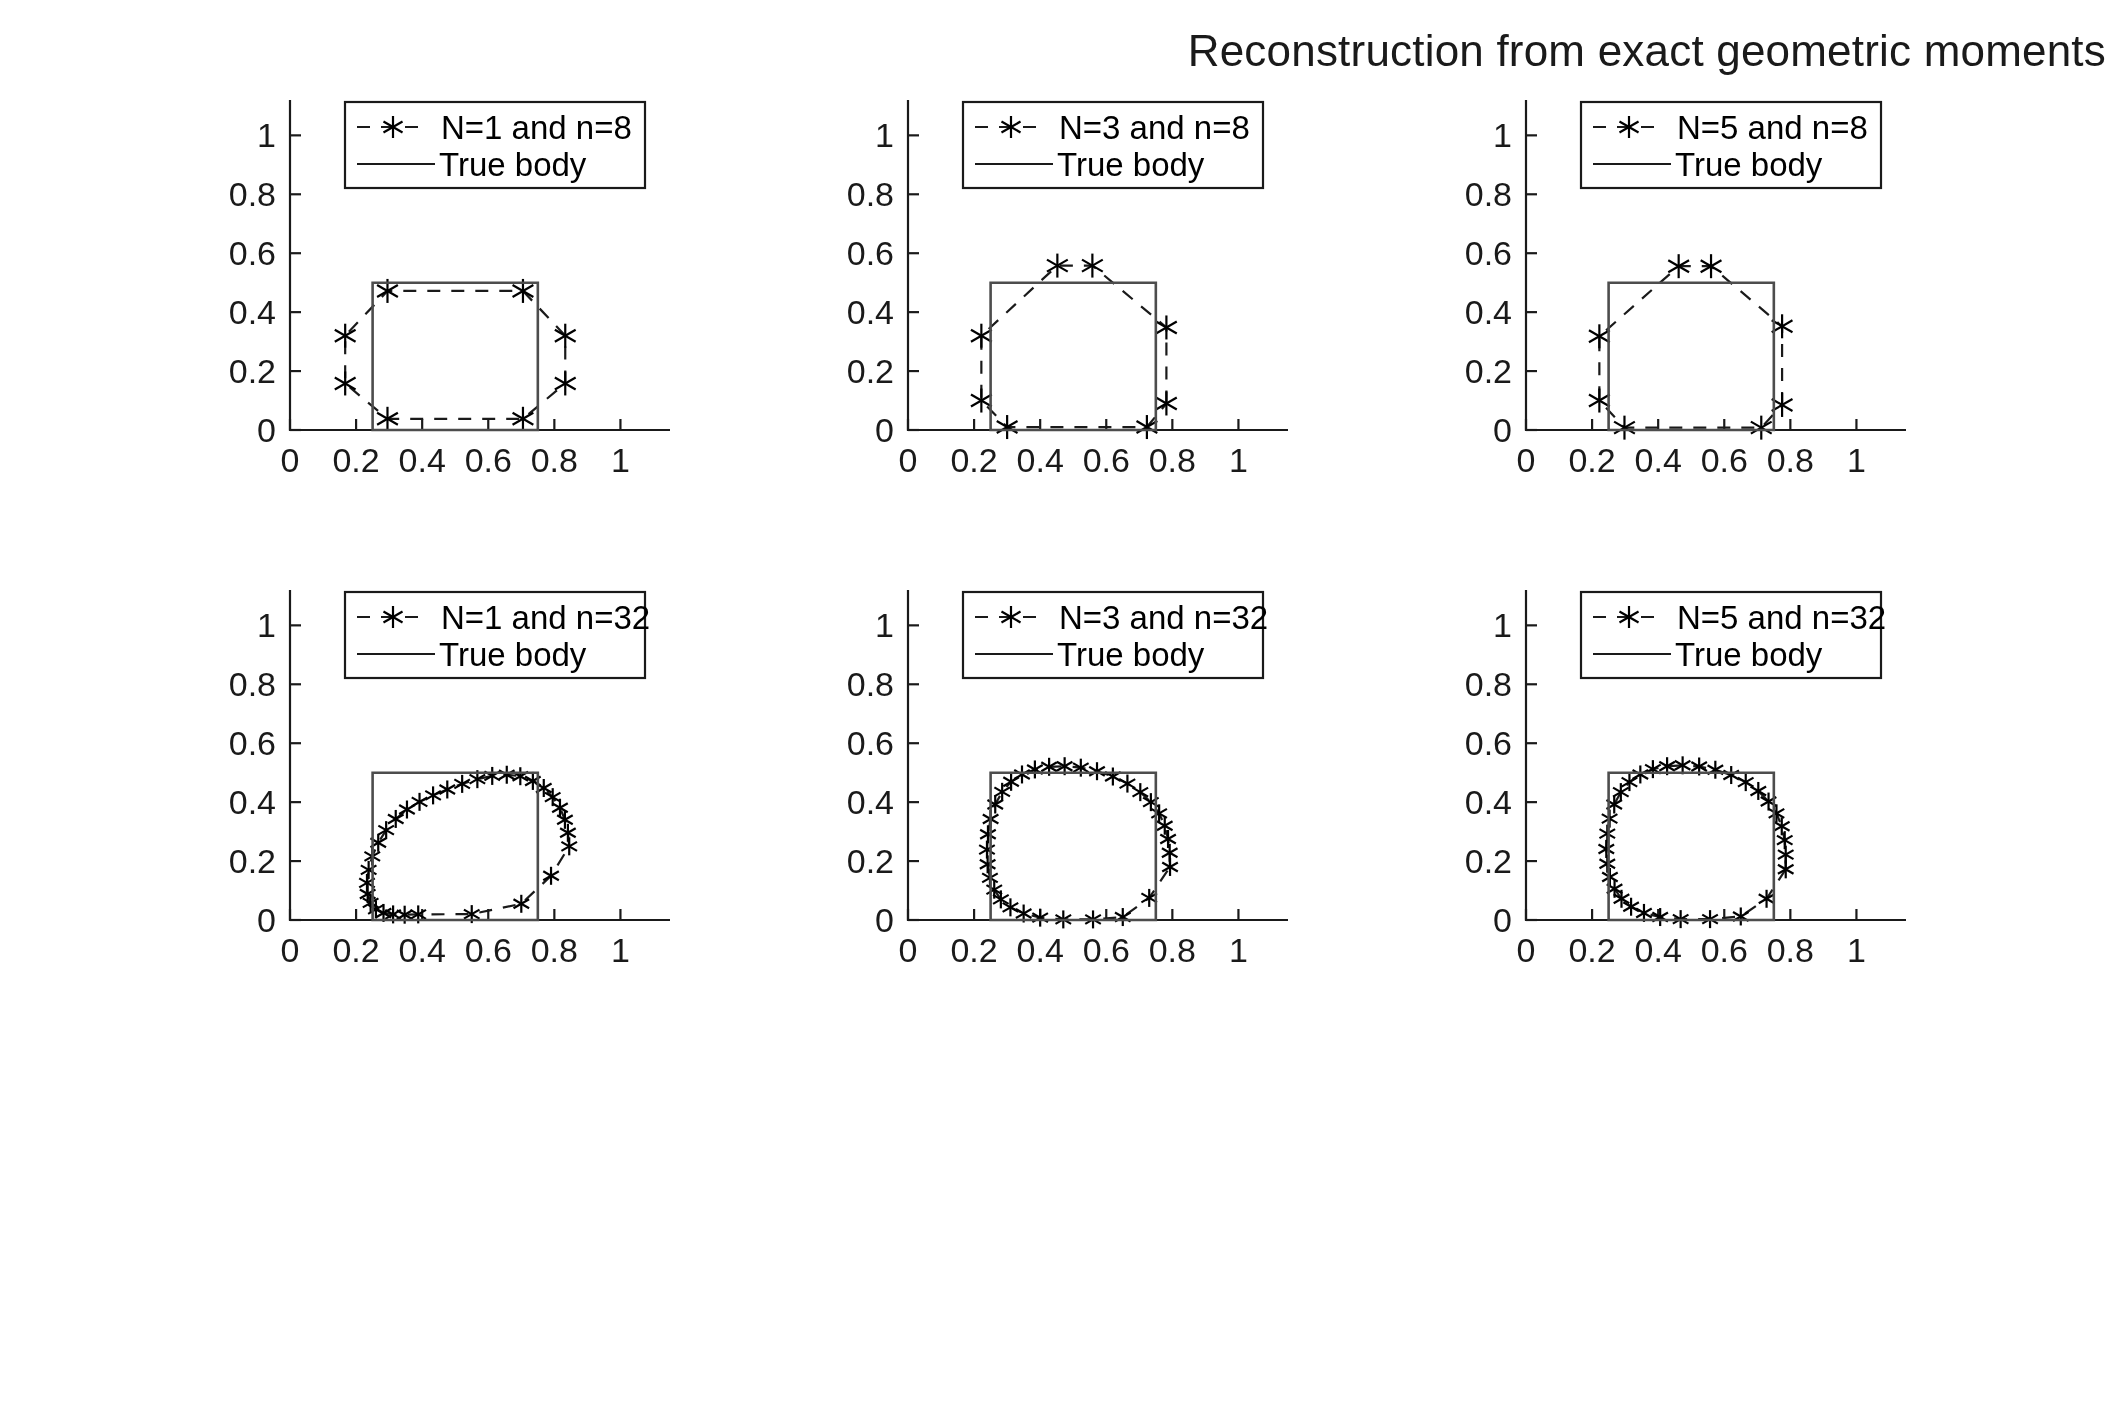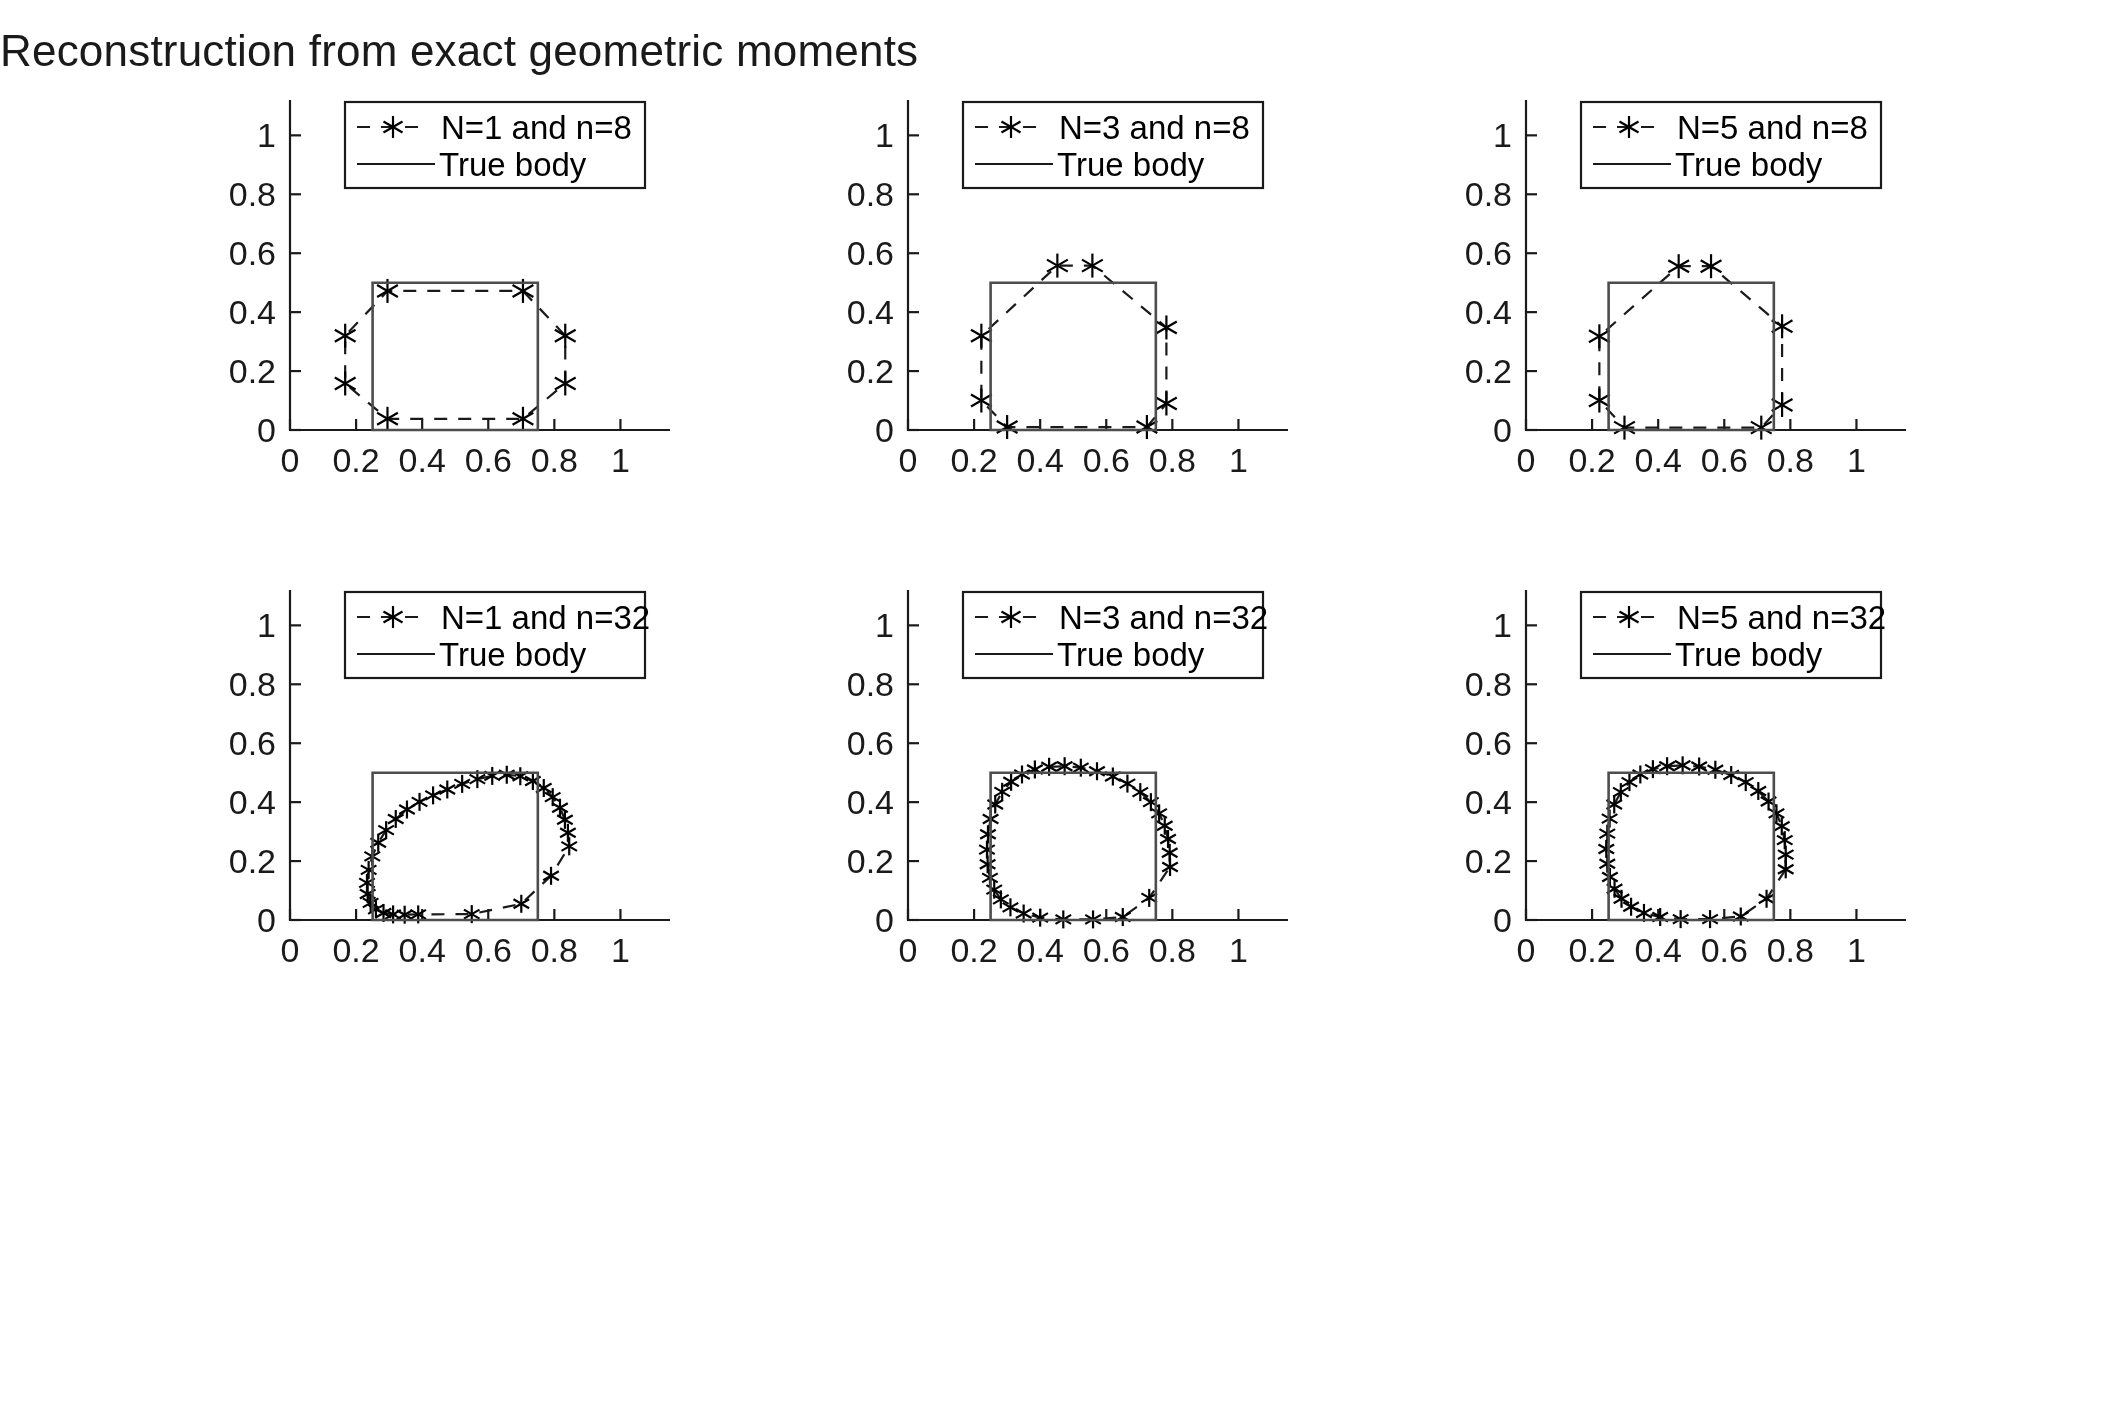--- a/index.html
+++ b/index.html
@@ -19,21 +19,21 @@
     position: absolute;
     left: 0; top: 0;
     width: 2106px;
     height: 1404px;
   }
   .fig-title {
     position: absolute;
     left: 0;
     top: 26px;
     width: 2106px;
-    text-align: left;
+    text-align: right;
     font-size: 44px;
     font-family: "Liberation Sans", sans-serif;
     color: #1a1a1a;
     letter-spacing: 0.2px;
     white-space: nowrap;
   }
   .subplot {
     position: absolute;
   }
   .subplot svg {

